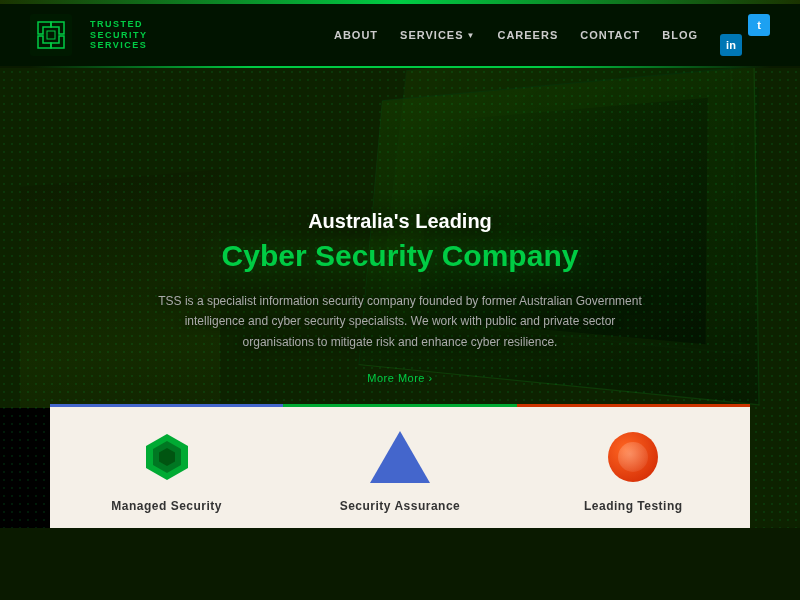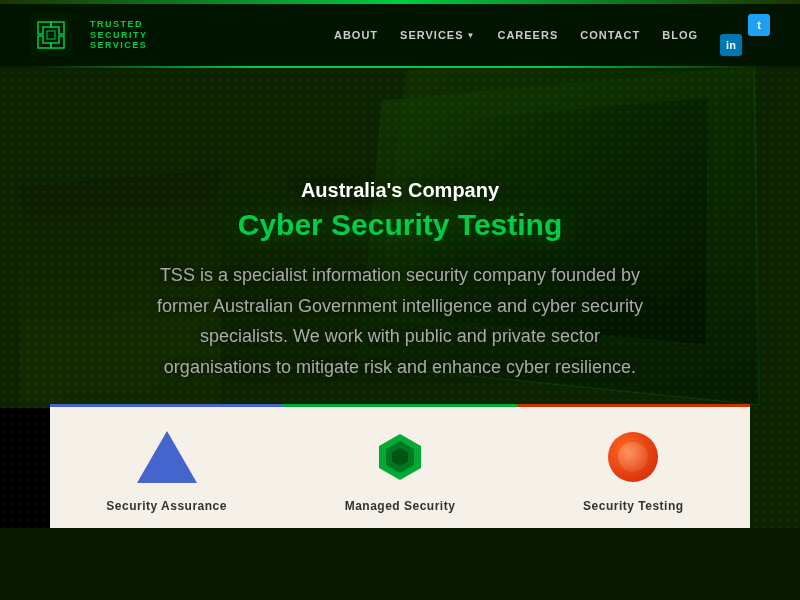--- a/index.html
+++ b/index.html
@@ -180,21 +180,21 @@
     .hero-title {
       color: #00cc44;
       font-size: 30px;
       font-weight: bold;
       margin-bottom: 18px;
       text-shadow: 0 0 30px rgba(0, 204, 68, 0.4);
     }
 
     .hero-description {
       color: #aaaaaa;
-      font-size: 18px;
+      font-size: 12px;
       line-height: 1.7;
       margin-bottom: 16px;
       text-shadow: 0 0 10px rgba(0,0,0,0.9);
     }
 
     .learn-more {
       color: #00cc44;
       font-size: 11px;
       cursor: pointer;
       text-decoration: none;
@@ -322,49 +322,49 @@
 
     <div style="position:absolute; width:400px; height:300px; right:60px; top:10px; background: linear-gradient(160deg, rgba(20,60,0,0.6), rgba(5,25,0,0.8)); transform: perspective(500px) rotateY(-18deg) rotateX(8deg); border:1px solid rgba(0,150,50,0.15);"></div>
     <div style="position:absolute; width:300px; height:220px; right:100px; top:40px; background: linear-gradient(140deg, rgba(15,50,0,0.5), rgba(0,15,0,0.7)); transform: perspective(500px) rotateY(-22deg) rotateX(6deg);"></div>
 
     <div style="position:absolute; bottom:0; left:0; width:120px; height:120px; background:#000;"></div>
   </div>
 
   <div class="dot-overlay"></div>
 
   <div class="hero-content">
-    <div class="hero-subtitle">Australia's Company</div>
-    <div class="hero-title">Cyber Security Testing</div>
+    <div class="hero-subtitle">Australia's Leading</div>
+    <div class="hero-title">Cyber Security Company</div>
     <p class="hero-description">TSS is a specialist information security company founded by former Australian Government intelligence and cyber security specialists. We work with public and private sector organisations to mitigate risk and enhance cyber resilience.</p>
     <a class="learn-more">More More ›</a>
   </div>
 
   <div class="cards-section">
-
-    <div class="card">
-      <div class="card-icon-area">
-        <div class="triangle-icon"></div>
-      </div>
-      <div class="card-label">Security Assurance</div>
-    </div>
 
     <div class="card">
       <div class="card-icon-area">
         <svg class="hex-icon" viewBox="0 0 52 52" xmlns="http://www.w3.org/2000/svg">
           <polygon points="26,3 47,15 47,37 26,49 5,37 5,15" fill="#00aa33"></polygon>
           <polygon points="26,10 40,18 40,34 26,42 12,34 12,18" fill="#007722"></polygon>
           <polygon points="26,17 34,21.5 34,30.5 26,35 18,30.5 18,21.5" fill="#005511"></polygon>
         </svg>
       </div>
       <div class="card-label">Managed Security</div>
     </div>
 
     <div class="card">
       <div class="card-icon-area">
+        <div class="triangle-icon"></div>
+      </div>
+      <div class="card-label">Security Assurance</div>
+    </div>
+
+    <div class="card">
+      <div class="card-icon-area">
         <div class="circle-icon">
           <div style="width:30px; height:30px; border-radius:50%; background: radial-gradient(circle at 40% 40%, rgba(255,255,255,0.3), transparent); margin: 10px auto;"></div>
         </div>
       </div>
-      <div class="card-label">Security Testing</div>
+      <div class="card-label">Leading Testing</div>
     </div>
 
   </div>
 </section>
 
 </body></html>

